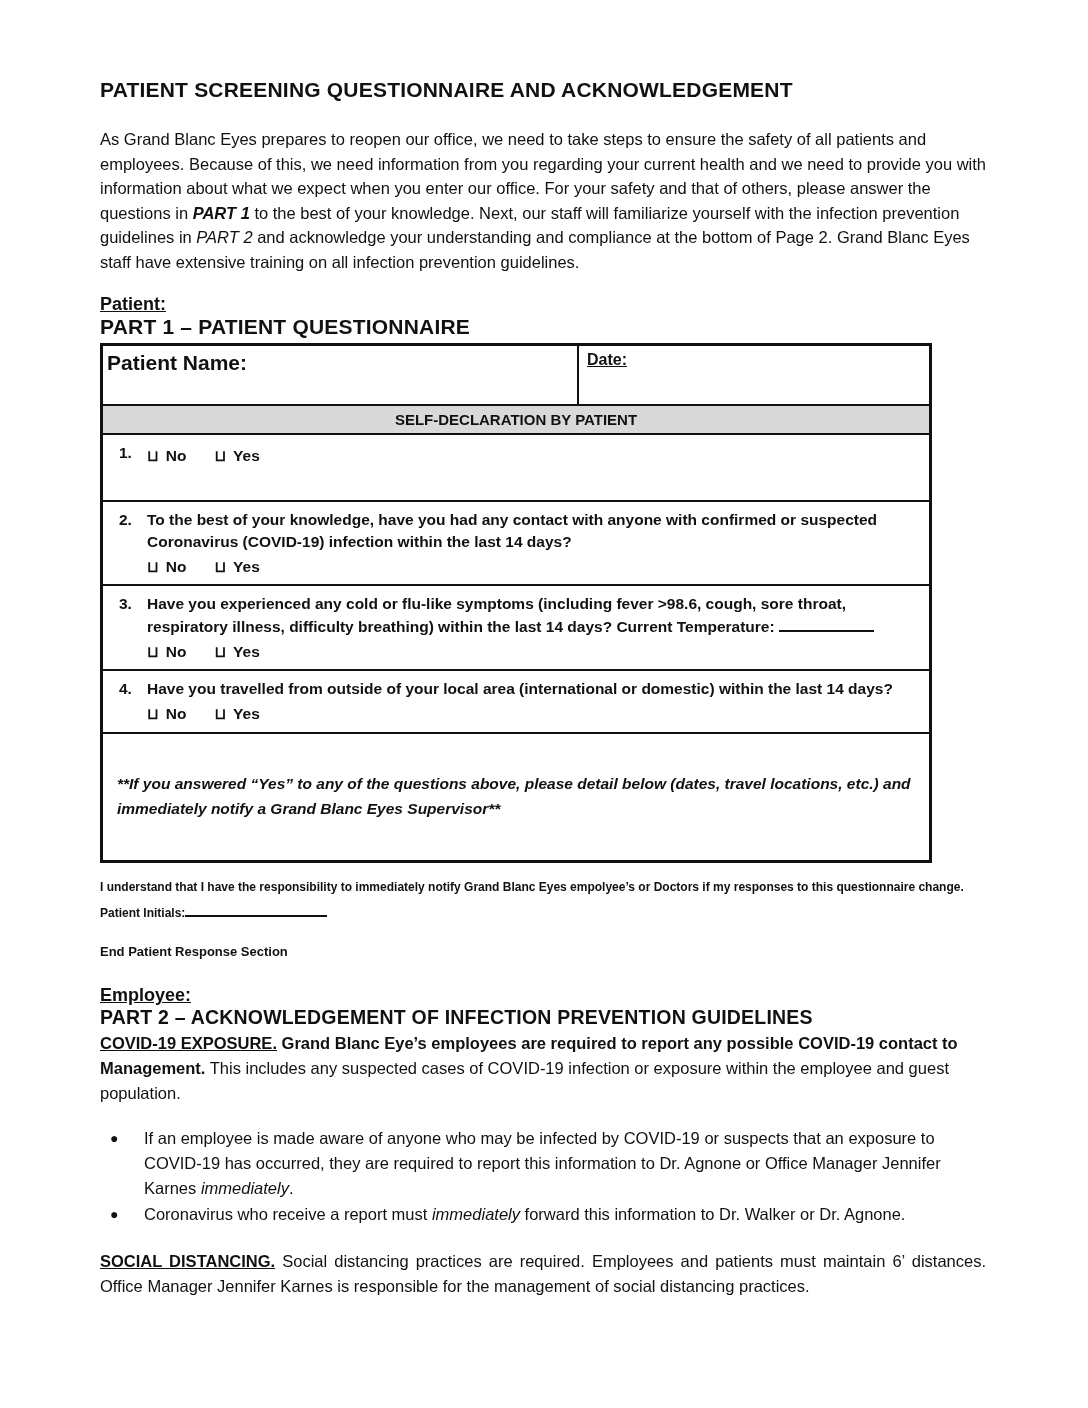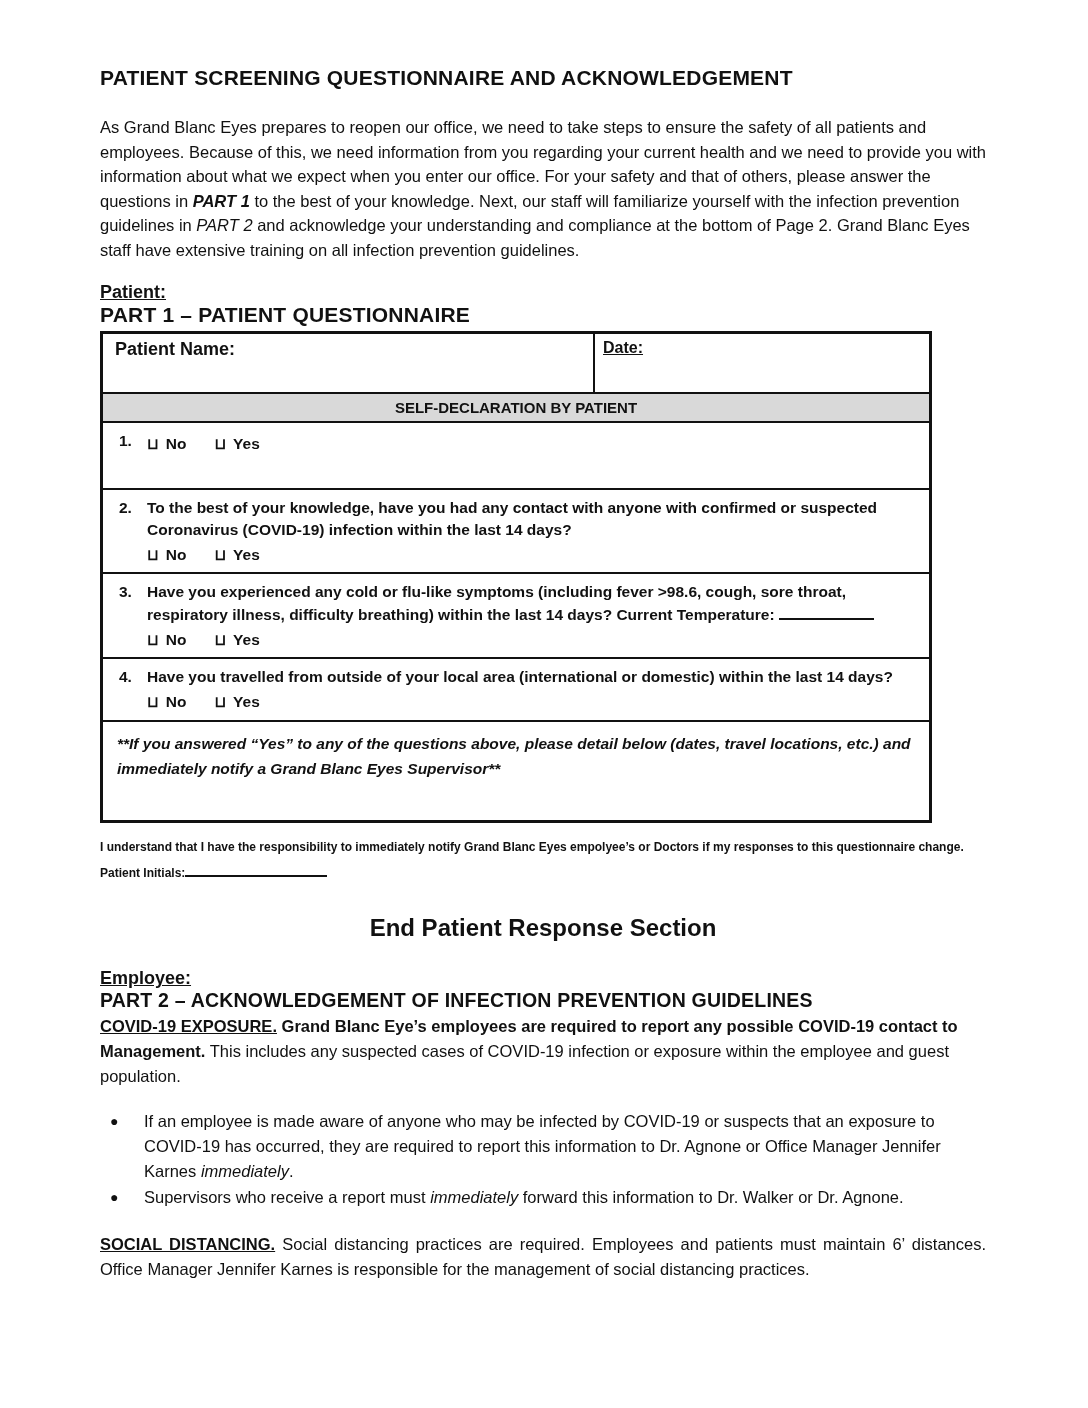--- a/index.html
+++ b/index.html
@@ -1,46 +1,46 @@
 <!DOCTYPE html>
 <html><head>
 <meta charset="utf-8">
 <style>
   html,body{margin:0;padding:0;background:#e8e8e8;}
   .page{
     position:relative;width:1088px;height:1408px;background:#ffffff;
     font-family:"Liberation Sans", sans-serif;color:#111;overflow:hidden;
   }
-  .content{position:absolute;left:100px;top:0;width:886px;}
+  .content{position:absolute;left:100px;top:12px;width:886px;}
   .b{font-weight:bold;}
   .i{font-style:italic;}
   .u{text-decoration:underline;}
   .blank{display:inline-block;border-bottom:2px solid #111;height:15px;vertical-align:baseline;}
   .doc-title{margin-top:66px;font-size:21px;font-weight:bold;letter-spacing:0.2px;}
   .intro{margin-top:25px;font-size:16.5px;line-height:24.5px;}
   .small-label{margin-top:20px;font-size:18px;font-weight:bold;text-decoration:underline;}
   .part-heading{font-size:21px;font-weight:bold;letter-spacing:0.2px;}
   .form-table{margin-top:4px;width:826px;border:3px solid #111;}
   .row-namedate{display:flex;border-bottom:2px solid #111;height:58px;}
-  .cell-name{width:466px;border-right:2px solid #111;padding:5px 12px;font-weight:bold;font-size:18px;}
+  .cell-name{width:466px;border-right:2px solid #111;padding:5px 4px;font-weight:bold;font-size:21px;}
   .cell-date{flex:1;padding:5px 8px;font-weight:bold;font-size:16px;text-decoration:underline;}
   .row-header{background:#d9d9d9;border-bottom:2px solid #111;text-align:center;
     font-weight:bold;font-size:15px;padding:5px 12px;}
   .q-row{display:flex;padding:7px 12px 6px 16px;border-bottom:2px solid #111;}
   .q-num{width:28px;flex:none;font-weight:bold;font-size:15.5px;line-height:22px;}
   .q-body{flex:1;}
   .q-text{font-size:15.5px;font-weight:bold;line-height:22px;}
   .q-options{margin-top:5px;margin-bottom:2px;display:flex;gap:28px;
     font-weight:bold;font-size:15.5px;}
   .cb{display:flex;gap:7px;align-items:baseline;cursor:default;}
   .cb-glyph{font-size:15px;}
   .mh-q1{min-height:52px;} .mh-q2{min-height:52px;} .mh-q3{min-height:54px;} .mh-q4{min-height:48px;}
-  .note-row{padding:9px 14px;min-height:80px;font-size:15.5px;line-height:25px;}
+  .note-row{padding:9px 14px;min-height:80px;font-size:15.5px;line-height:25px;margin-top:28px;}
   .ack{margin-top:12px;font-size:12px;line-height:25px;}
-  .end-section{margin-top:28px;text-align:center;font-size:24px;font-weight:bold;}
+  .end-section{margin-top:18px;text-align:left;font-size:13px;font-weight:bold;}
   .part2-block{margin-top:26px;}
   .exposure{margin-top:2px;font-size:16.5px;line-height:25px;}
   .bullets{margin-top:20px;}
   .bullet-item{display:flex;font-size:16.5px;line-height:25px;margin-bottom:1px;}
   .bullet-glyph{width:22px;flex:none;text-align:left;padding-left:10px;font-size:14px;}
   .bullet-text{flex:1;padding-left:12px;}
   .distancing{margin-top:22px;font-size:16.5px;line-height:25px;text-align:justify;}
 </style>
 </head>
 <body>
@@ -144,21 +144,21 @@
       <div class="part-heading" style="font-size:19.5px;">PART 2 – ACKNOWLEDGEMENT OF INFECTION PREVENTION GUIDELINES</div>
       <div class="exposure"><span class="b u">COVID-19 EXPOSURE.</span><span class="b"> </span><span class="b">Grand Blanc Eye’s employees are required to report any possible COVID-19 contact to Management.</span><span> This includes any suspected cases of COVID-19 infection or exposure within the employee and guest population.</span></div>
 
       <div class="bullets">
         <div class="bullet-item">
           <span class="bullet-glyph">●</span>
           <span class="bullet-text"><span>If an employee is made aware of anyone who may be infected by COVID-19 or suspects that an exposure to COVID-19 has occurred, they are required to report this information to Dr. Agnone or Office Manager Jennifer Karnes </span><span class="i">immediately</span><span>.</span></span>
         </div>
         <div class="bullet-item">
           <span class="bullet-glyph">●</span>
-          <span class="bullet-text"><span>Supervisors who receive a report must </span><span class="i">immediately</span><span> forward this information to Dr. Walker or Dr. Agnone.</span></span>
+          <span class="bullet-text"><span>Coronavirus who receive a report must </span><span class="i">immediately</span><span> forward this information to Dr. Walker or Dr. Agnone.</span></span>
         </div>
       </div>
 
       <div class="distancing"><span class="b u">SOCIAL DISTANCING.</span><span> Social distancing practices are required. Employees and patients must maintain 6’ distances. Office Manager Jennifer Karnes is responsible for the management of social distancing practices.</span></div>
     </div>
 
   </div>
 </div>
 
 </body></html>

